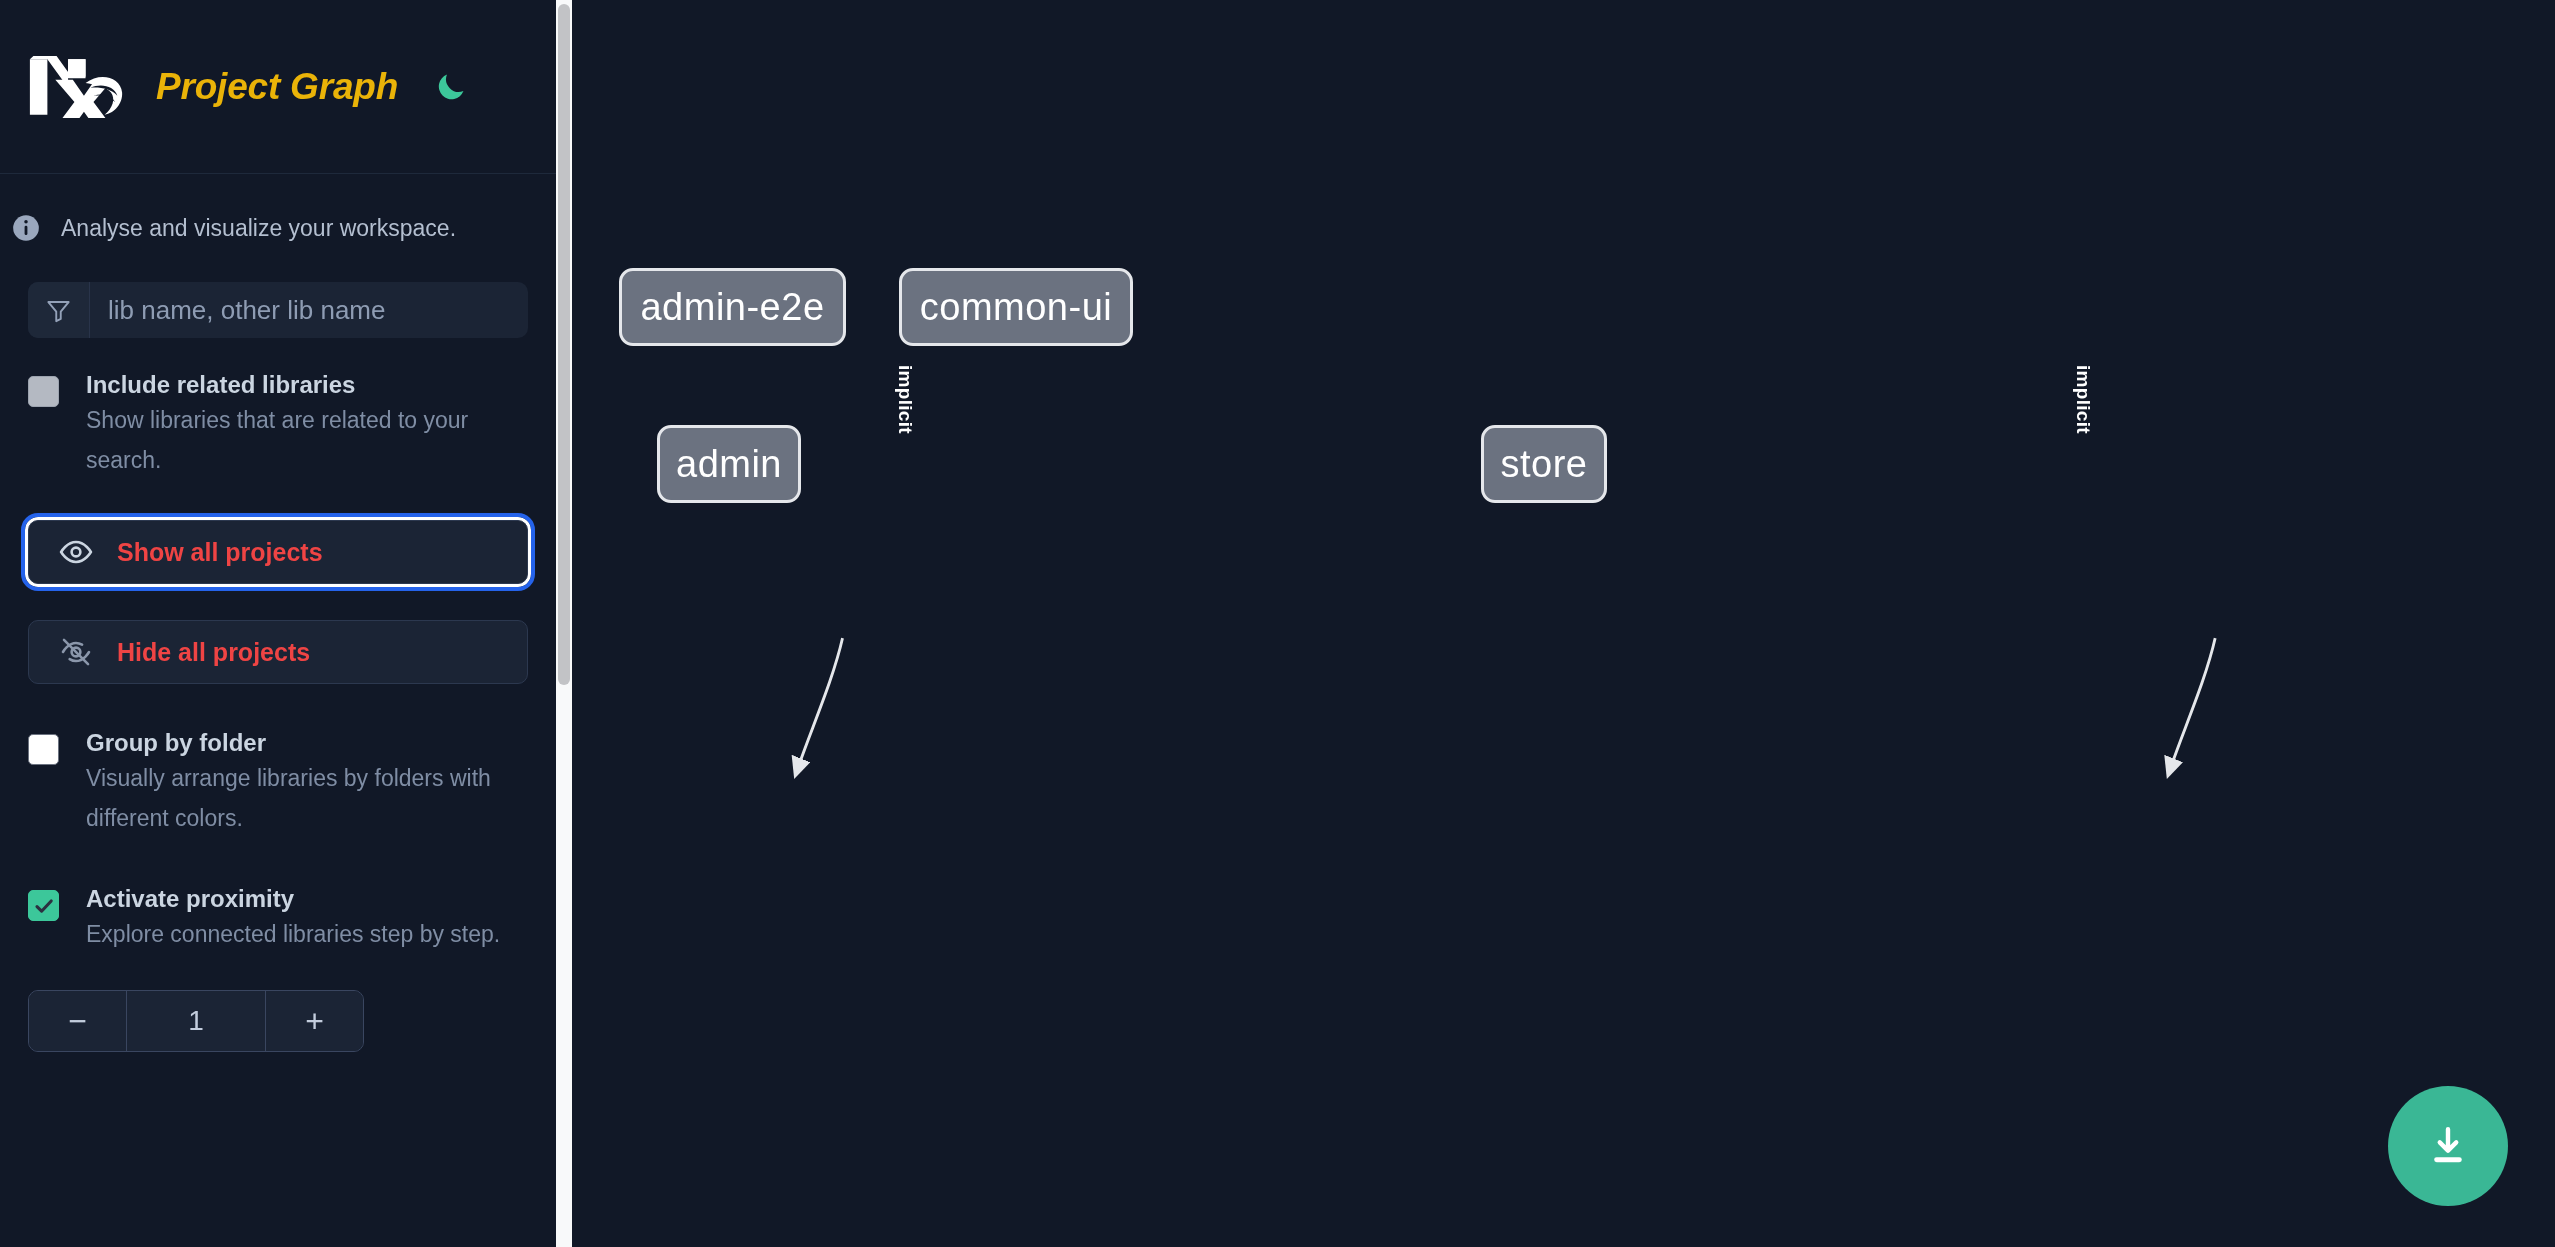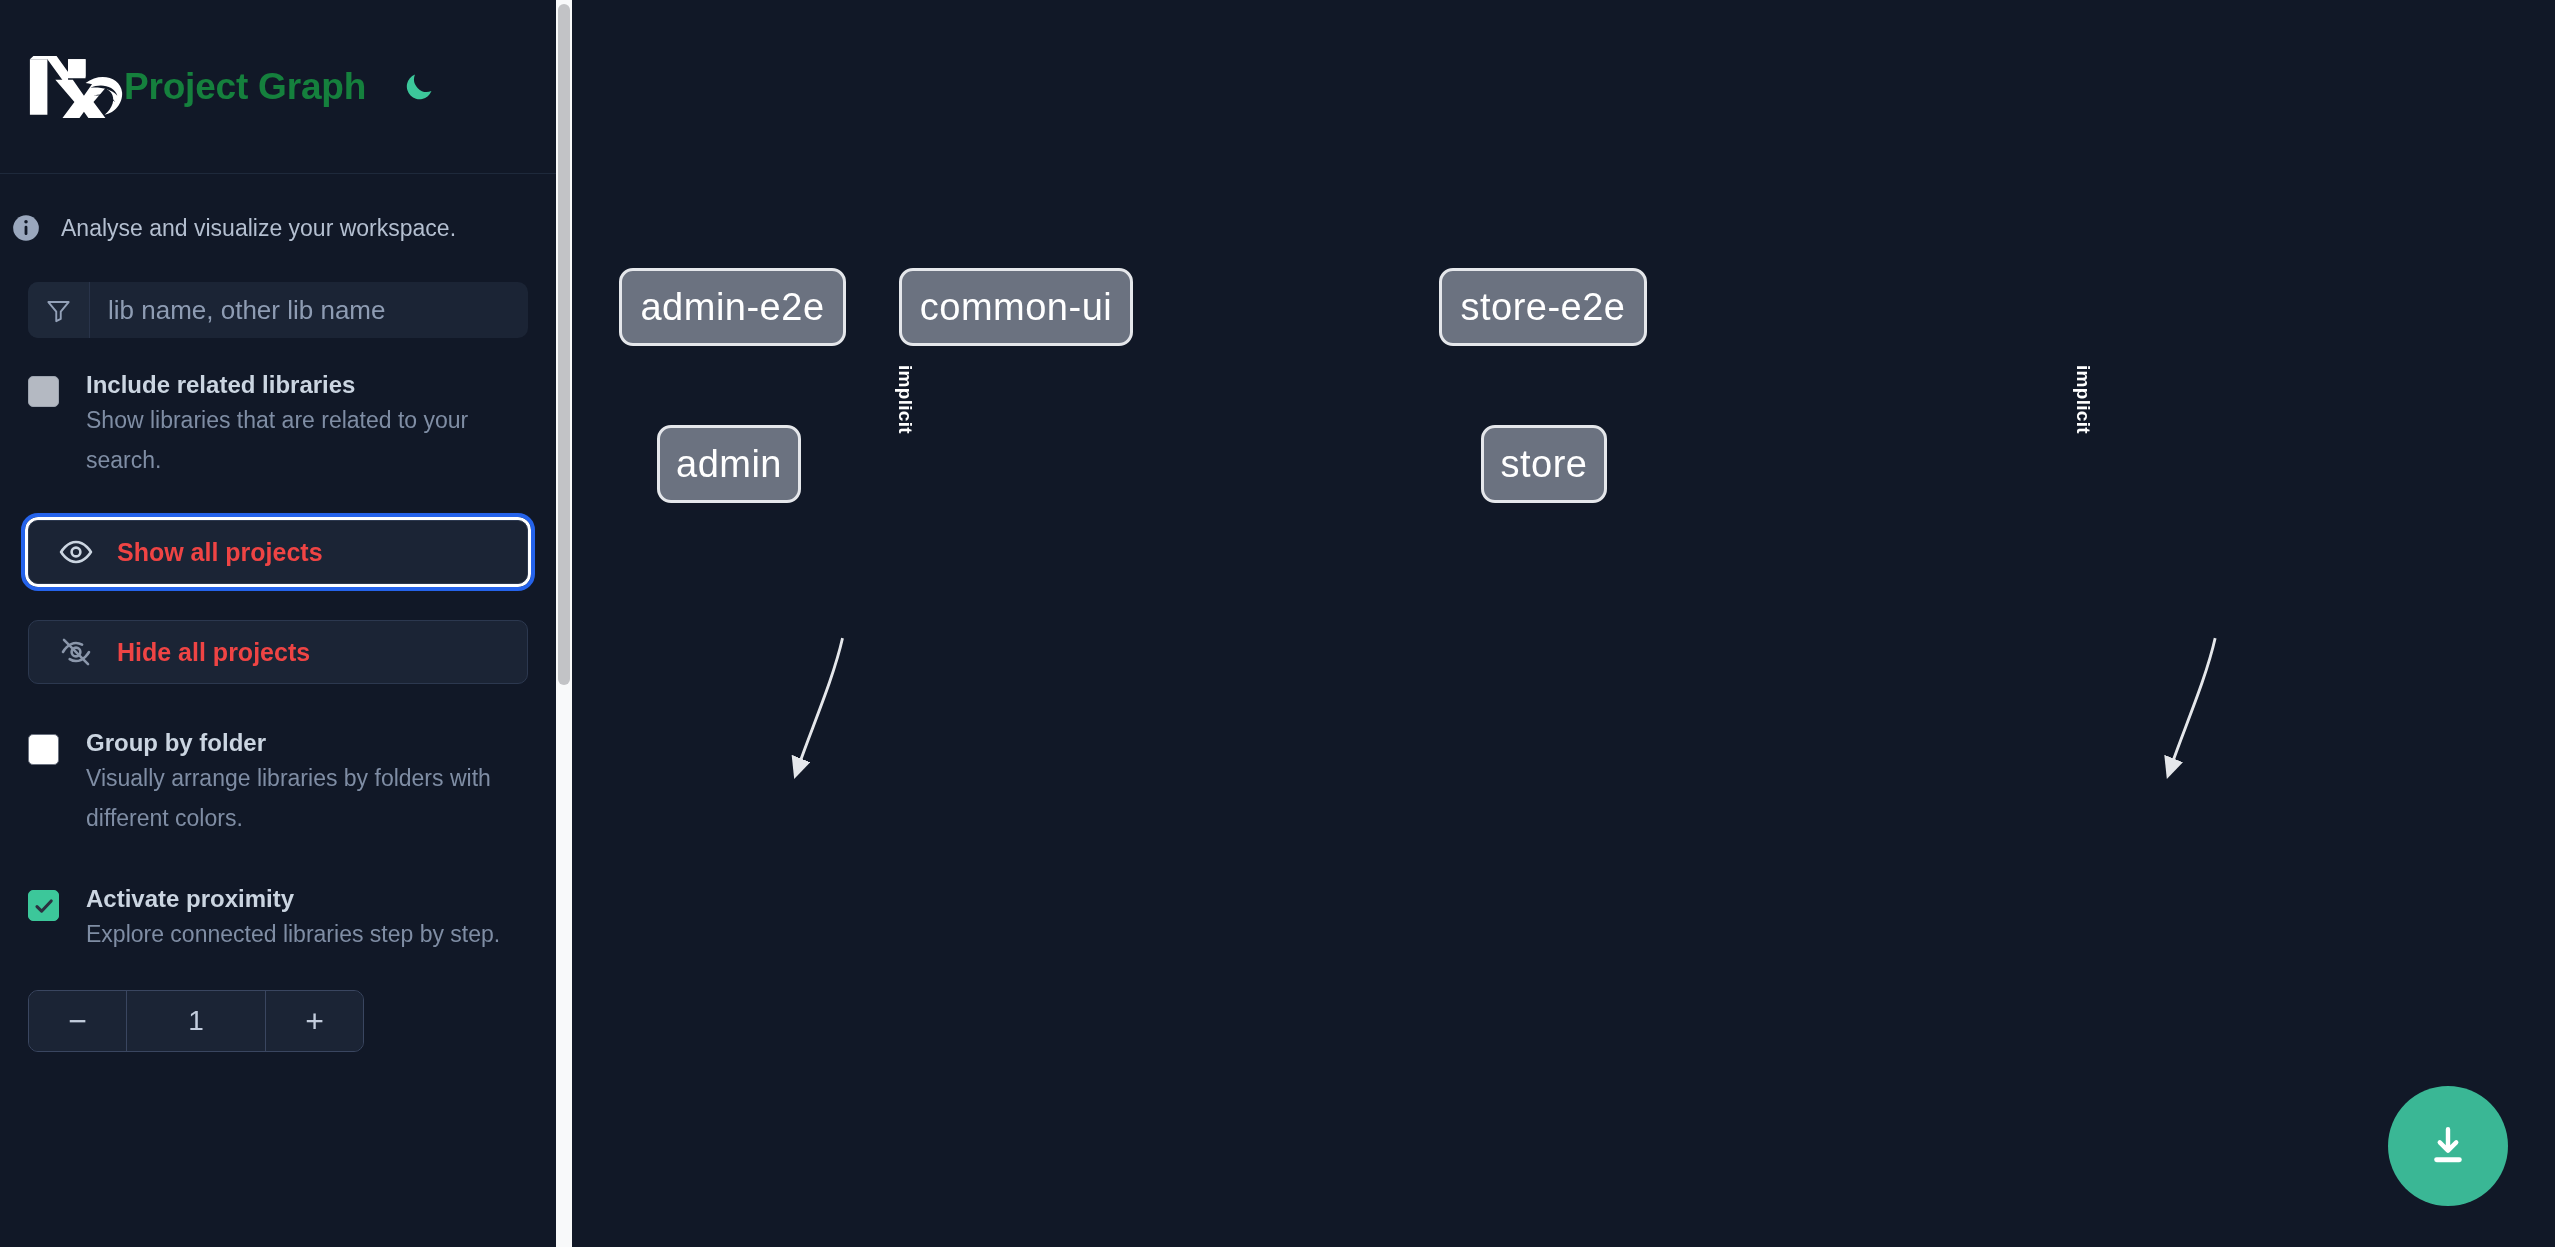--- a/index.html
+++ b/index.html
@@ -41,23 +41,25 @@
   .nx-logo {
     width: 96px;
     height: 62px;
     flex: 0 0 96px;
     display: block;
   }
 
   .app-title {
     font-size: 37px;
     font-weight: 700;
-    color: #15803d;
+    color: #eab308;
+    margin-left: 32px;
     letter-spacing: -0.2px;
     white-space: nowrap;
+    font-style: italic;
   }
 
   .theme-toggle {
     margin-left: 32px;
     width: 42px;
     height: 42px;
     display: flex;
     align-items: center;
     justify-content: center;
     cursor: pointer;
@@ -386,21 +388,20 @@
       <path d="M172 348 C 166 372, 152 400, 144 422" fill="none" stroke="#e5e7eb" stroke-width="1.7" marker-end="url(#arrow)"></path>
 
       <path d="M996 348 C 990 372, 976 400, 968 422" fill="none" stroke="#e5e7eb" stroke-width="1.7" marker-end="url(#arrow)"></path>
     </svg>
 
     <div style="position:absolute;left:360px;top:365px;transform:rotate(90deg);transform-origin:left top;color:#ffffff;font-size:19px;font-weight:700;letter-spacing:0.3px;">implicit</div>
     <div style="position:absolute;left:1538px;top:365px;transform:rotate(90deg);transform-origin:left top;color:#ffffff;font-size:19px;font-weight:700;letter-spacing:0.3px;">implicit</div>
 
     <div class="node" style="left:63px;top:268px;width:227px;height:78px;">admin-e2e</div>
     <div class="node" style="left:343px;top:268px;width:234px;height:78px;">common-ui</div>
-    <div class="node" style="left:883px;top:268px;width:208px;height:78px;">store-e2e</div>
     <div class="node" style="left:101px;top:425px;width:144px;height:78px;">admin</div>
     <div class="node" style="left:925px;top:425px;width:126px;height:78px;">store</div>
 
     <button class="dl-btn">
       <svg viewBox="0 0 24 24">
         <path d="M12 3.2v10.4M12 14.4l-4.3-4.3M12 14.4l4.3-4.3" fill="none" stroke="#ffffff" stroke-width="2.3" stroke-linecap="round" stroke-linejoin="round"></path>
         <line x1="6.1" y1="19.2" x2="17.9" y2="19.2" stroke="#ffffff" stroke-width="2.6" stroke-linecap="round"></line>
       </svg>
     </button>
   </main>

